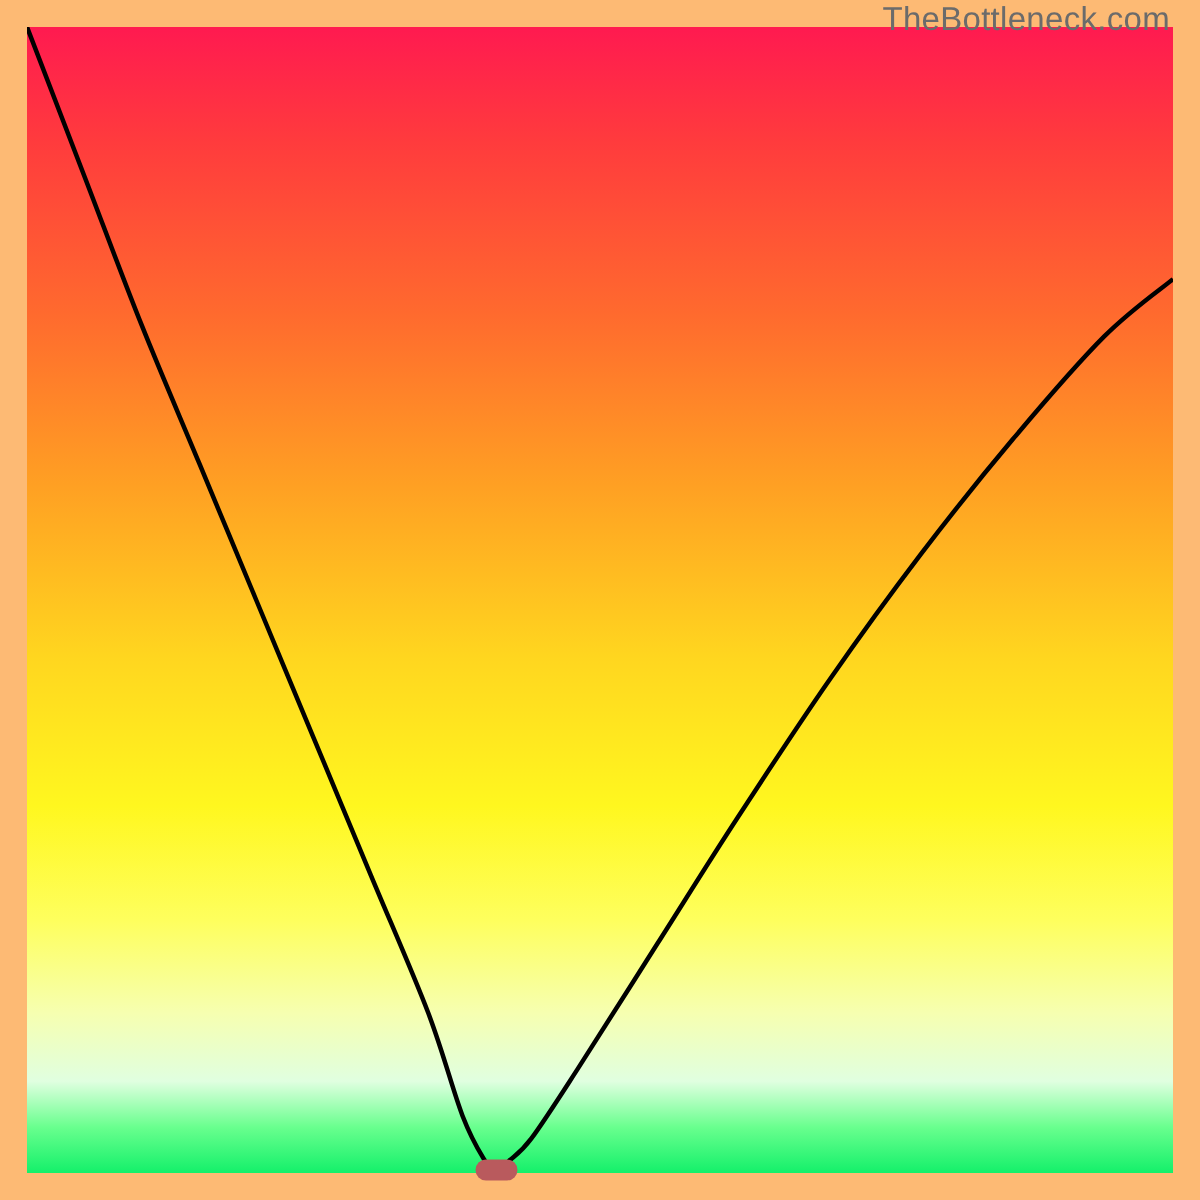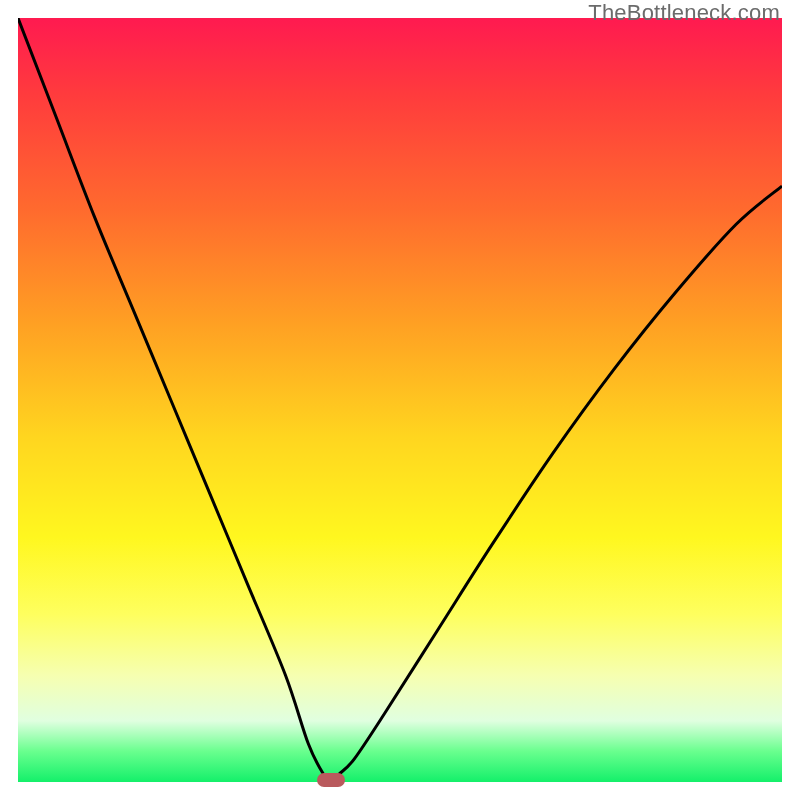--- a/index.html
+++ b/index.html
@@ -7,21 +7,21 @@
     padding: 0;
     width: 800px;
     height: 800px;
     background: #000;
     position: relative;
     font-family: Arial, sans-serif;
   }
   .outer {
     position: absolute;
     inset: 0;
-    background: #ffffff;
+    background: #fdba74;
   }
   .plot {
     position: absolute;
     left: 18px;
     top: 18px;
     width: 764px;
     height: 764px;
     background: linear-gradient(to bottom,
       #ff1a50 0%,
       #ff3b3d 10%,

